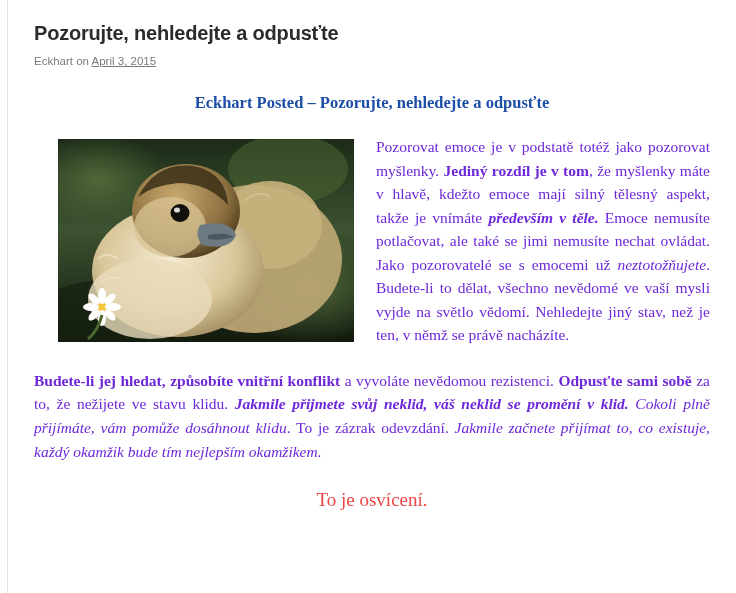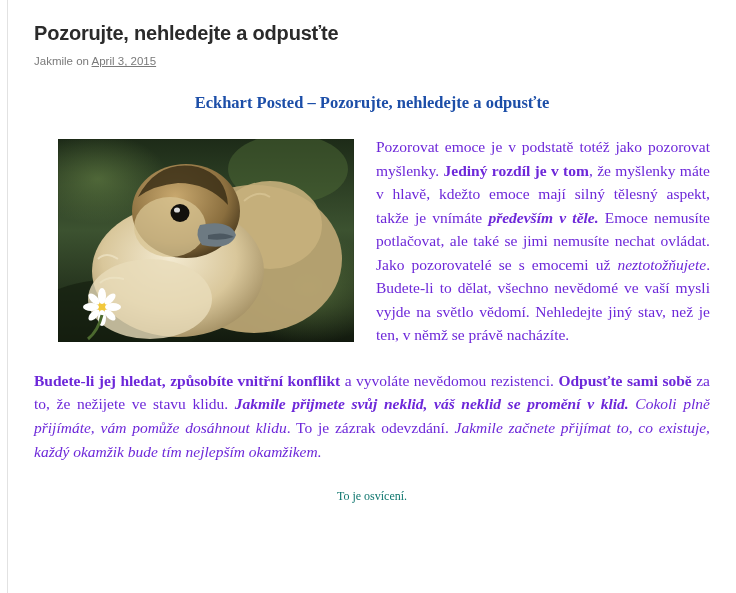--- a/index.html
+++ b/index.html
@@ -83,22 +83,22 @@
     line-height: 1.52;
     text-align: justify;
     color: #6d28d9;
     margin: 0 0 18px 0;
   }
   .body-text.first {
     margin-bottom: 22px;
   }
   .center-line {
     text-align: center;
-    font-size: 12px;
-    color: #0f766e;
+    font-size: 19px;
+    color: #ef4444;
     margin: 26px 0 0 0;
   }
   b, strong { font-weight: bold; }
   i, em { font-style: italic; }
   .bi { font-weight: bold; font-style: italic; }
   .clearfix::after {
     content: "";
     display: block;
     clear: both;
   }
@@ -108,21 +108,21 @@
 
 <div class="page">
 
   <div class="left-rule"></div>
 
   <div class="content">
 
     <h1 class="post-title">Pozorujte, nehledejte a odpusťte</h1>
 
     <div class="post-meta">
-      <span>Jakmile on </span><a href="#">April 3, 2015</a>
+      <span>Eckhart on </span><a href="#">April 3, 2015</a>
     </div>
 
     <div class="subtitle">Eckhart Posted – Pozorujte, nehledejte a odpusťte</div>
 
     <div class="clearfix">
 
       <div class="figure">
         <svg class="duck-svg" viewBox="0 0 296 203" preserveAspectRatio="xMidYMid slice">
           <defs>
             <linearGradient id="bgG" x1="0" y1="0" x2="0" y2="1">

